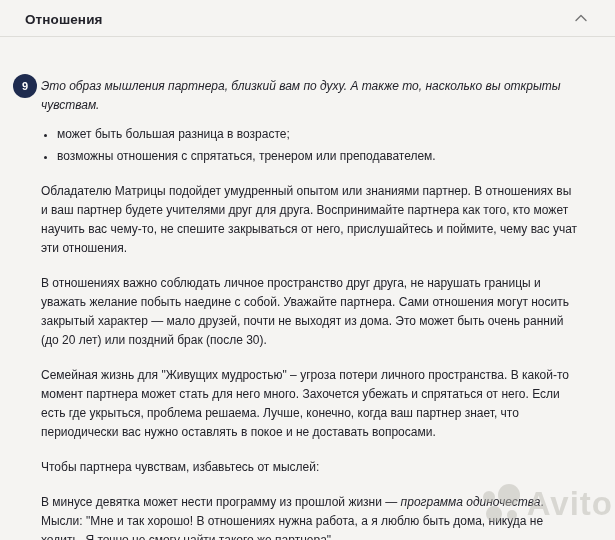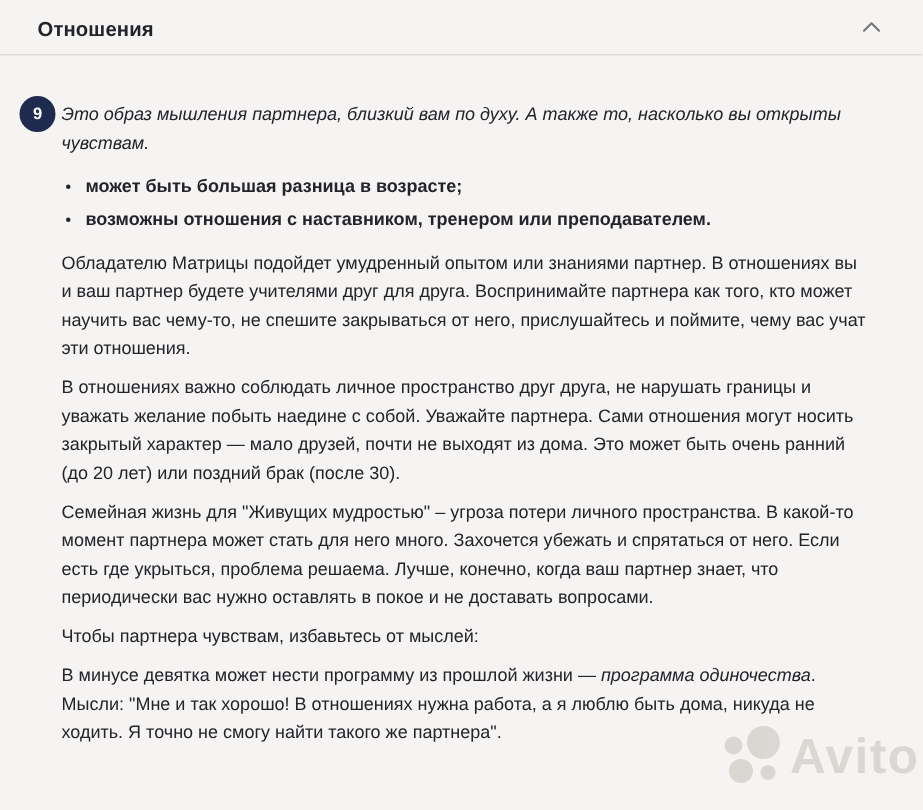--- a/index.html
+++ b/index.html
@@ -27,25 +27,25 @@
   }
   .intro-row { position: relative; margin: 0 0 10px; }
   .badge {
     position: absolute; left: -28px; top: -3px;
     width: 24px; height: 24px; border-radius: 50%;
     background: #1e2b4f; color: #ffffff;
     font-size: 11px; font-weight: bold;
     display: flex; align-items: center; justify-content: center;
   }
   .intro { font-style: italic; margin: 0; }
-  .content p { margin: 6px 0 7px; }
+  .content p { margin: 16px 0 7px; }
   .subhead { margin: 0 0 5px; }
   .subhead b { font-weight: bold; }
   .content ul { margin: 2px 0 10px; padding-left: 16px; }
-  .content li { margin-bottom: 3px; font-weight: bold; }
+  .content li { margin-bottom: 3px; }
   .content li::marker { font-size: 11px; }
   .lead { margin-bottom: 4px; }
   
   .watermark {
     position: absolute; right: 2px; bottom: 16px;
     display: flex; align-items: center;
     pointer-events: none; z-index: 3;
     opacity: .5;
   }
   .wm-logo { position: relative; width: 42px; height: 40px; margin-right: 3px; }
@@ -78,21 +78,21 @@
   <div class="content">
 
     <div class="intro-row">
       <span class="badge">9</span>
       <p class="intro">Это образ мышления партнера, близкий вам по духу. А также то, насколько вы открыты чувствам.</p>
     </div>
 
 
     <ul>
         <li>может быть большая разница в возрасте;</li>
-        <li>возможны отношения с наставником, тренером или преподавателем.</li>
+        <li>возможны отношения с спрятаться, тренером или преподавателем.</li>
       </ul>
 
     <p><span>Обладателю Матрицы подойдет умудренный опытом или знаниями партнер. В отношениях вы и ваш партнер будете учителями друг для друга. Воспринимайте партнера как того, кто может научить вас чему-то, не спешите закрываться от него, прислушайтесь и поймите, чему вас учат эти отношения.</span></p>
 
     <p><span>В отношениях важно соблюдать личное пространство друг друга, не нарушать границы и уважать желание побыть наедине с собой. Уважайте партнера. Сами отношения могут носить закрытый характер — мало друзей, почти не выходят из дома. Это может быть очень ранний (до 20 лет) или поздний брак (после 30).</span></p>
 
     <p><span>Семейная жизнь для "Живущих мудростью" – угроза потери личного пространства. В какой-то момент партнера может стать для него много. Захочется убежать и спрятаться от него. Если есть где укрыться, проблема решаема. Лучше, конечно, когда ваш партнер знает, что периодически вас нужно оставлять в покое и не доставать вопросами.</span></p>
 
     <p class="lead">Чтобы партнера чувствам, избавьтесь от мыслей:</p>
 

